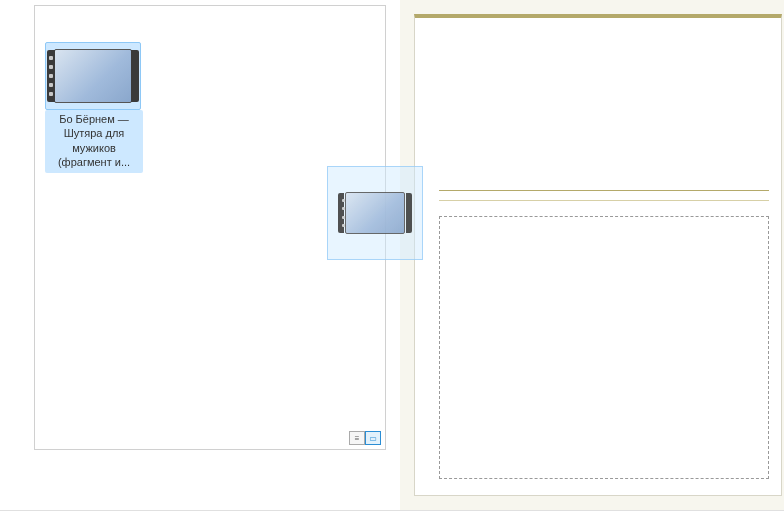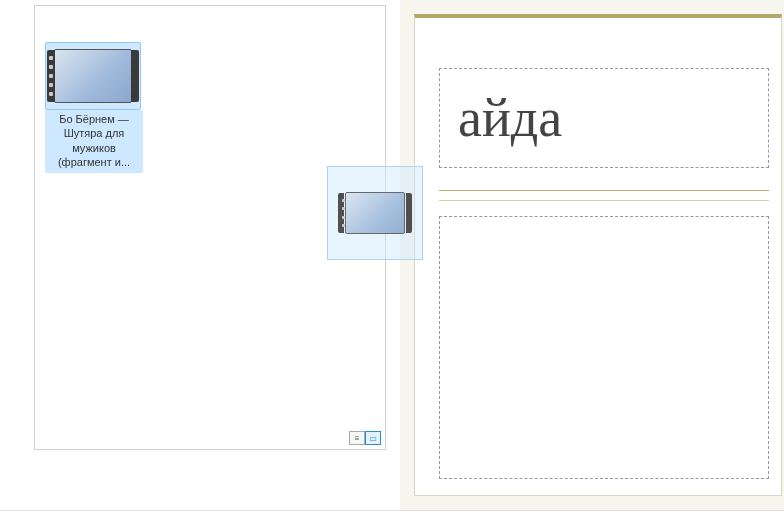--- a/index.html
+++ b/index.html
@@ -170,23 +170,20 @@
   height: 16px;
   background: #fff;
   border-top: 1px solid #e0e0e0;
 }
 </style>
 </head>
 <body>
 
 <div class="slide-area">
   <div class="slide-frame">
-    <div class="title-placeholder">
-      <span class="title-text">айда</span>
-    </div>
     <div class="div-line div1"></div>
     <div class="div-line div2"></div>
     <div class="content-placeholder"></div>
   </div>
 </div>
 
 <div class="explorer-window">
   <div class="file-item selected">
     <div class="thumb-box">
       <span class="film-icon">

